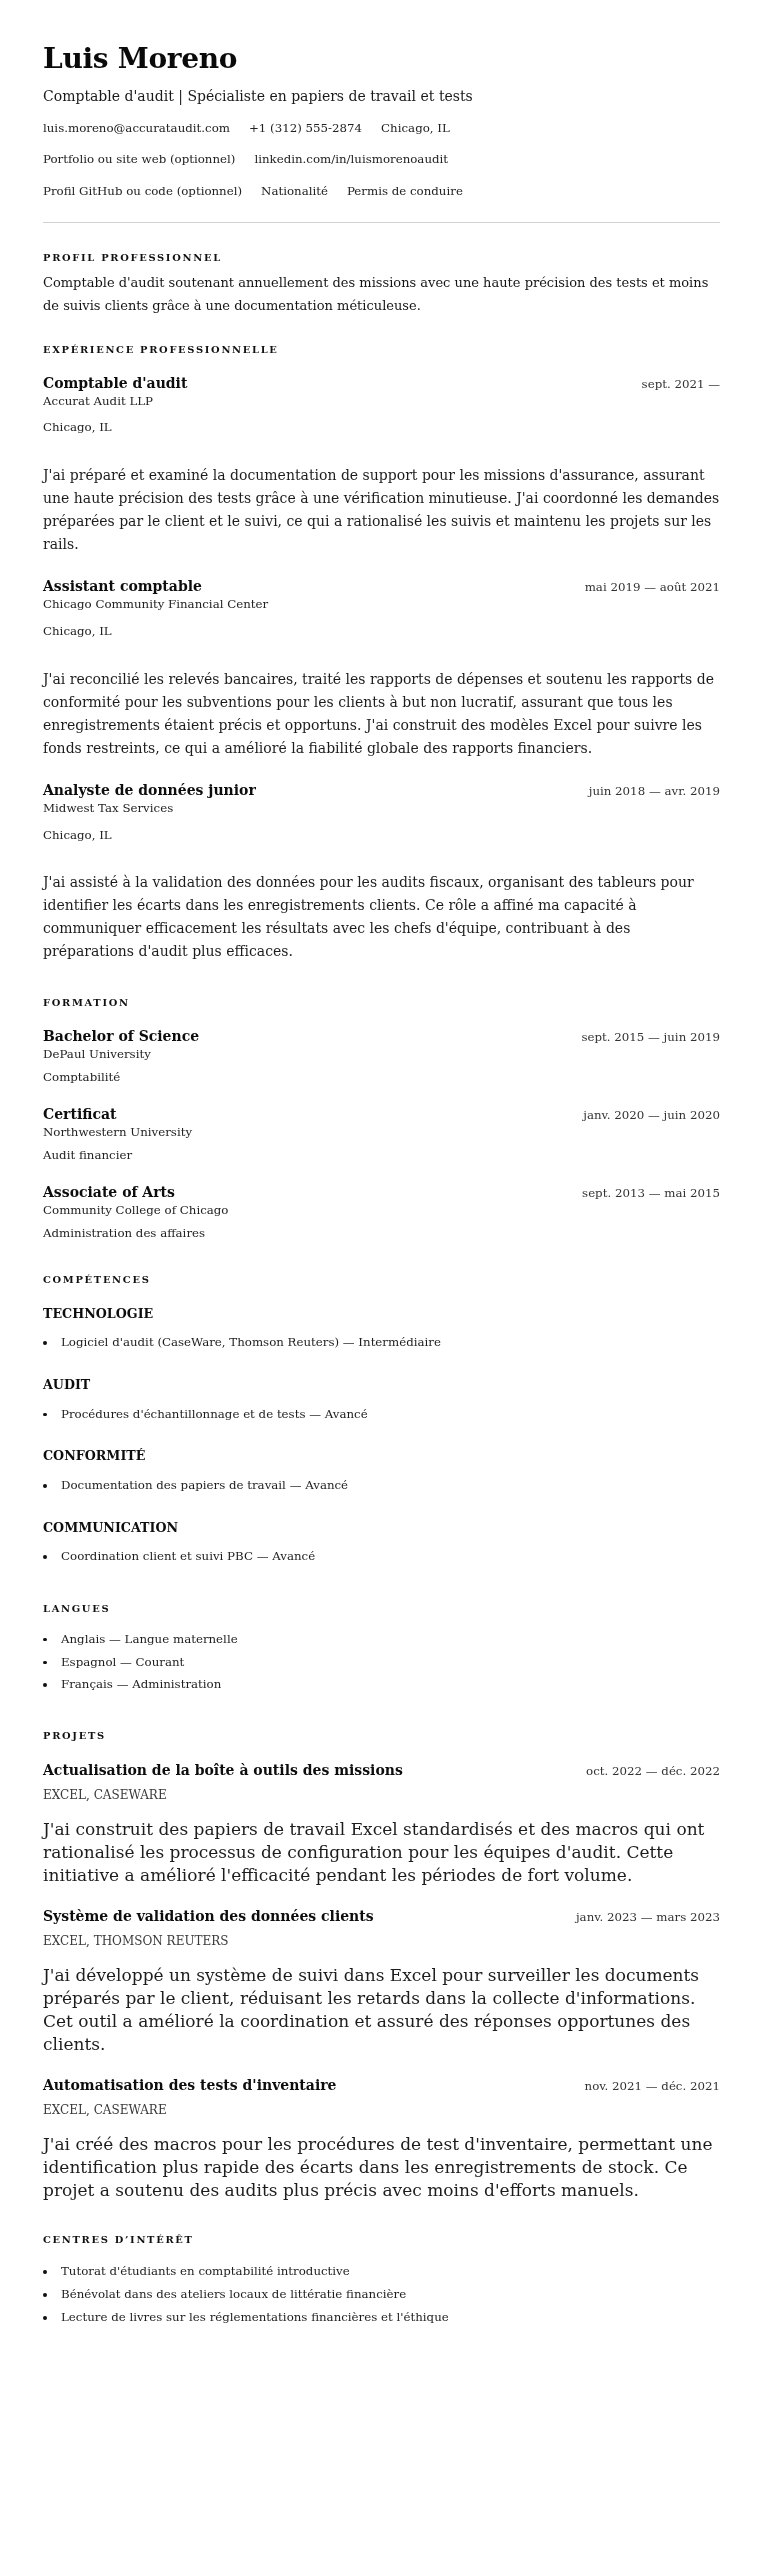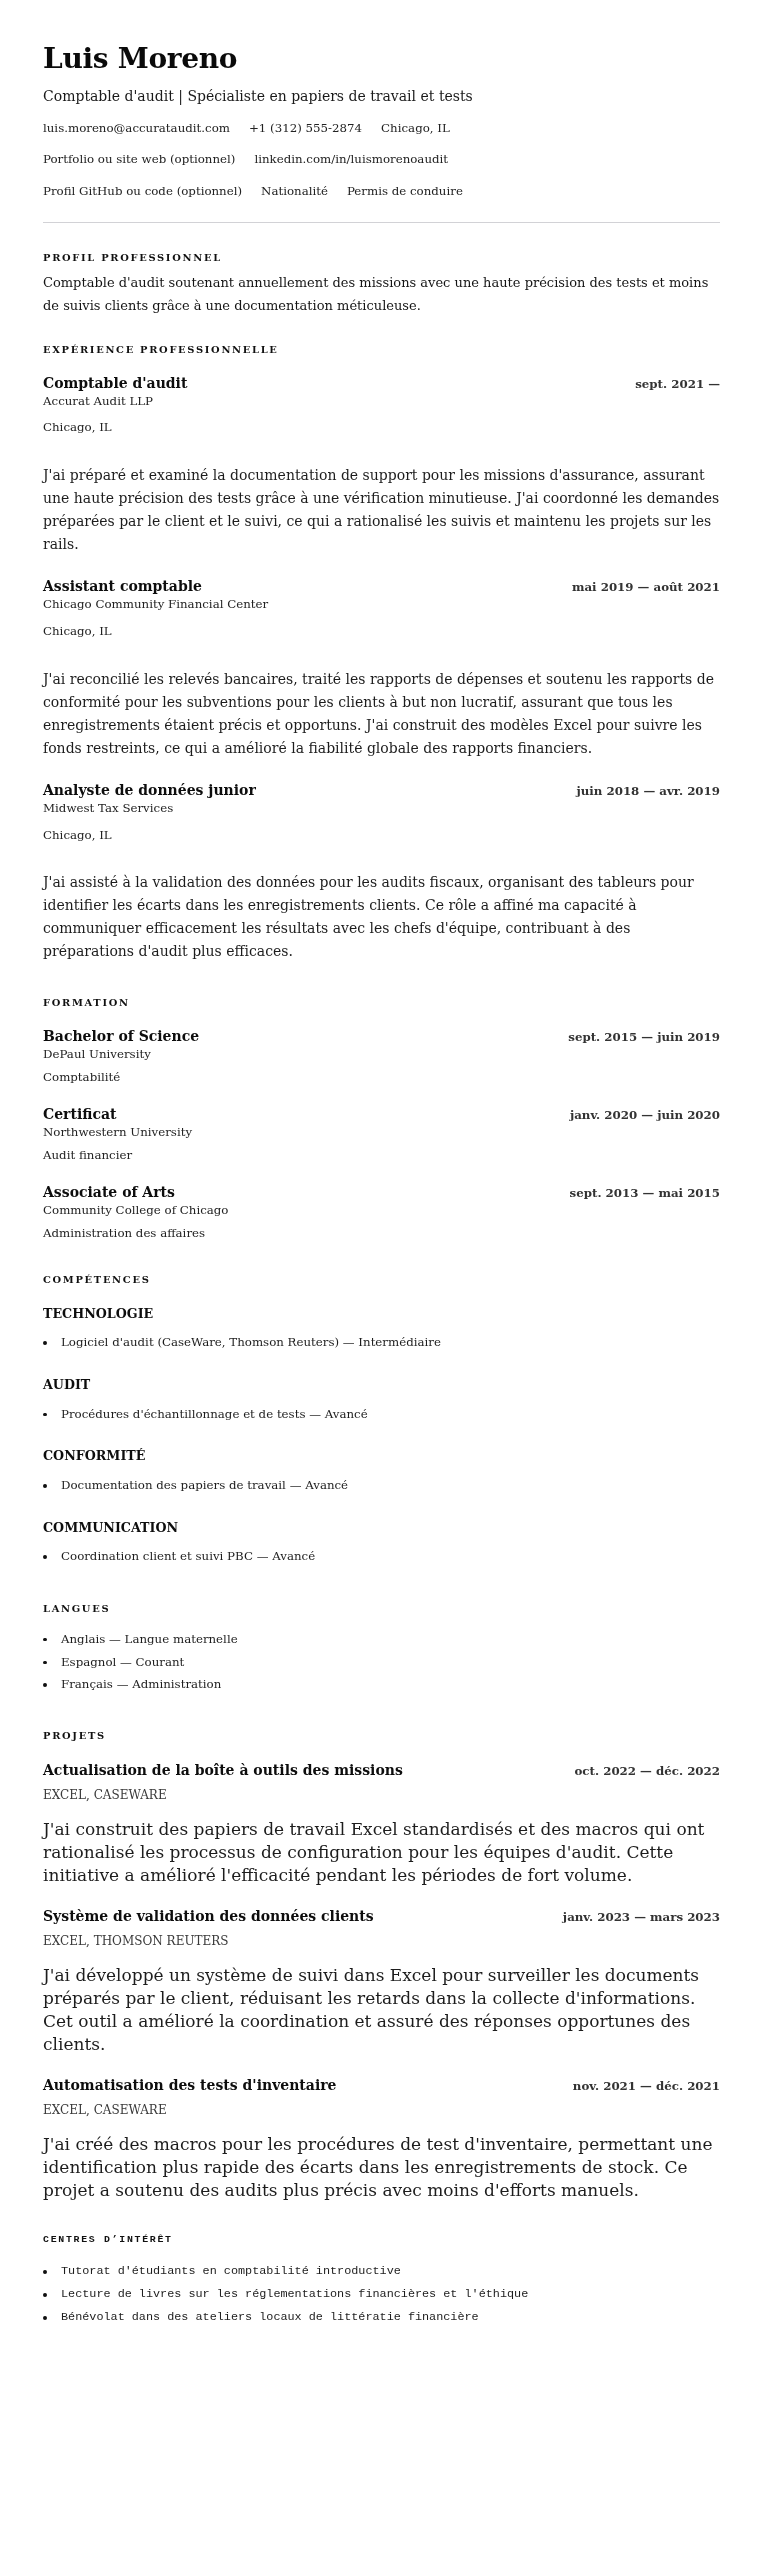--- a/index.html
+++ b/index.html
@@ -25,21 +25,21 @@
       font-size: 9.9px; font-weight: bold; letter-spacing: 1.7px;
       text-transform: uppercase; color: #111111; line-height: 12.7px;
     }
     .sec-profile { margin-top: 29px; }
     .profile-text { font-size: 13px; line-height: 23px; color: #151515; margin-top: 6.4px; }
 
     .sec-exp { margin-top: 27px; }
     .entry { }
     .entry-head { display: flex; justify-content: space-between; align-items: baseline; }
     .entry-title { font-size: 14px; font-weight: bold; line-height: 19px; color: #0d0d0d; }
-    .entry-date { font-size: 11.8px; line-height: 16.5px; color: #333333; font-weight: bold; }
+    .entry-date { font-size: 11.8px; line-height: 16.5px; color: #333333; }
     .entry-sub { font-size: 11.8px; line-height: 16.5px; color: #222222; }
     .entry-loc { font-size: 11.8px; line-height: 16.5px; color: #222222; margin-top: 10.2px; }
     .entry-desc { font-size: 14px; line-height: 23px; color: #1d1d1d; margin-top: 28px; }
 
     .exp-1 { margin-top: 16.5px; }
     .exp-2 { margin-top: 21.6px; }
     .exp-3 { margin-top: 21.6px; }
 
     .sec-edu { margin-top: 34px; }
     .edu-1 { margin-top: 16.5px; }
@@ -66,21 +66,21 @@
     .proj-1 { margin-top: 18px; }
     .proj-2, .proj-3 { margin-top: 20.3px; }
     .proj-tags { font-size: 12px; line-height: 14px; color: #3a3a3a; text-transform: uppercase; margin-top: 8px; }
     .proj-desc { font-size: 17px; line-height: 23px; color: #1d1d1d; margin-top: 16px; }
 
     .sec-cert { margin-top: 33px; }
     .cert-title { font-size: 11.8px; font-weight: bold; line-height: 16.5px; color: #0d0d0d; margin-top: 15.3px; }
     .cert-issuer { font-size: 11.8px; line-height: 16.5px; color: #222222; margin-top: 6.4px; }
     .cert-date { font-size: 9.5px; line-height: 14px; color: #3a3a3a; text-transform: uppercase; margin-top: 6.4px; }
 
-    .sec-int { margin-top: 32px; font-family: Liberation Mono, monospace; }
+    .sec-int { margin-top: 32px; }
     .int-list { margin-top: 16.5px; }
     .int-list li + li { margin-top: 6.4px; }
   </style>
 </head>
 <body>
 
 <div class="page">
 
   <header>
     <h1 class="name">Luis Moreno</h1>
@@ -235,19 +235,19 @@
       <div class="proj-tags">Excel, CaseWare</div>
       <p class="proj-desc">J'ai créé des macros pour les procédures de test d'inventaire, permettant une identification plus rapide des écarts dans les enregistrements de stock. Ce projet a soutenu des audits plus précis avec moins d'efforts manuels.</p>
     </div>
   </section>
 
 
   <section class="sec-int">
     <h2 class="section-title">Centres d’intérêt</h2>
     <ul class="bullets int-list">
       <li>Tutorat d'étudiants en comptabilité introductive</li>
+      <li>Bénévolat dans des ateliers locaux de littératie financière</li>
       <li>Lecture de livres sur les réglementations financières et l'éthique</li>
-      <li>Bénévolat dans des ateliers locaux de littératie financière</li>
     </ul>
   </section>
 
 </div>
 
 
 </body></html>

